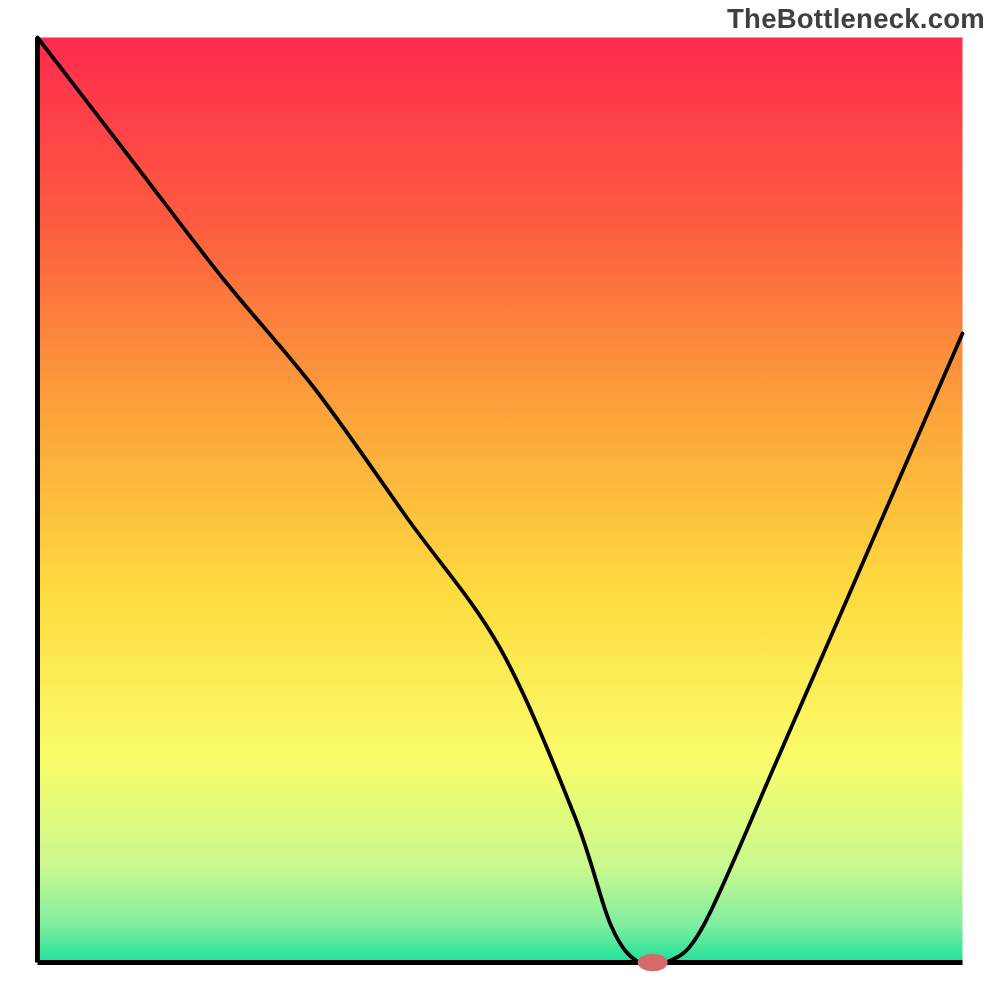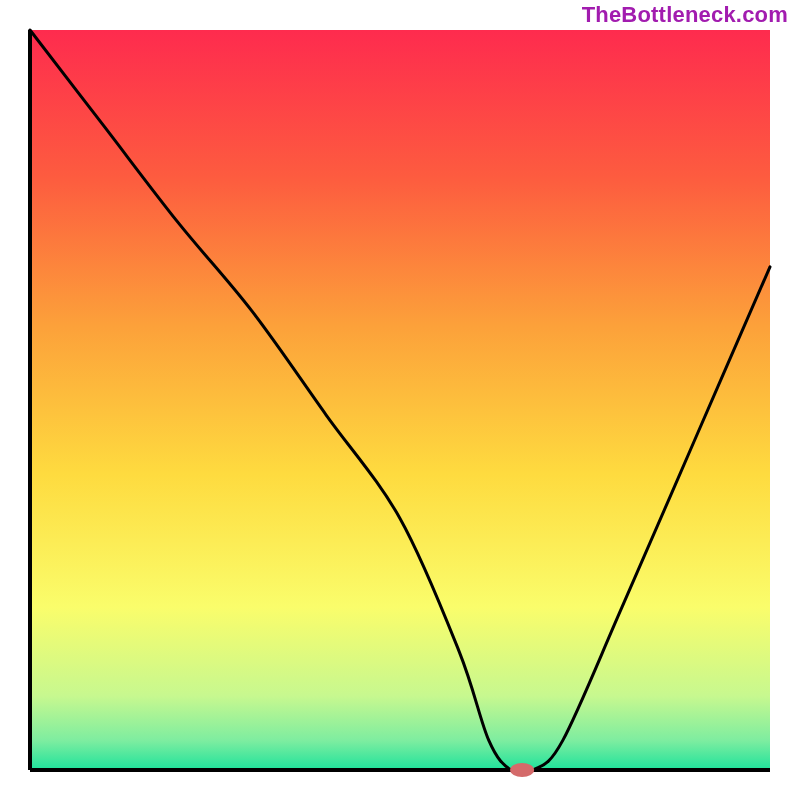--- a/index.html
+++ b/index.html
@@ -14,21 +14,21 @@
     position: relative;
     width: 800px;
     height: 800px;
   }
   .watermark {
     position: absolute;
     top: 2px;
     right: 12px;
     font-size: 22px;
     font-weight: 600;
-    color: #a21caf;
+    color: #404040;
     letter-spacing: 0.2px;
   }
   svg {
     display: block;
   }
 </style>
 </head>
 <body>
 
 <div class="wrap">

